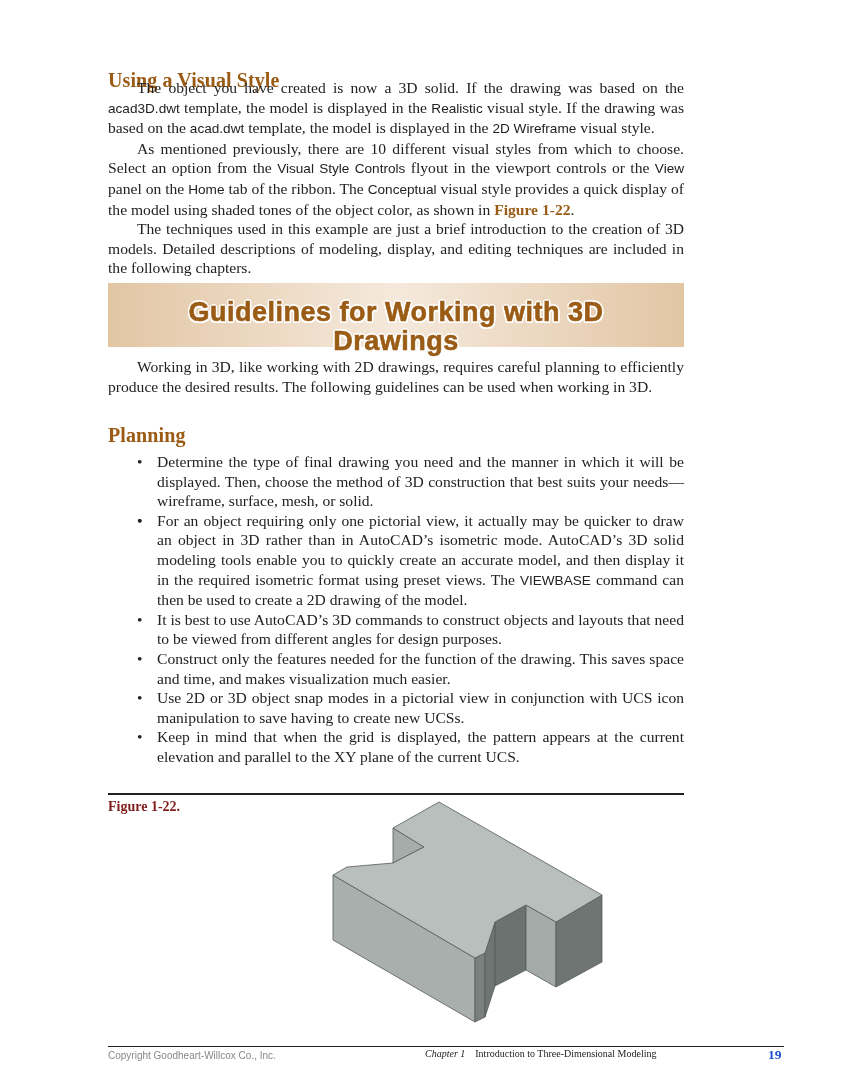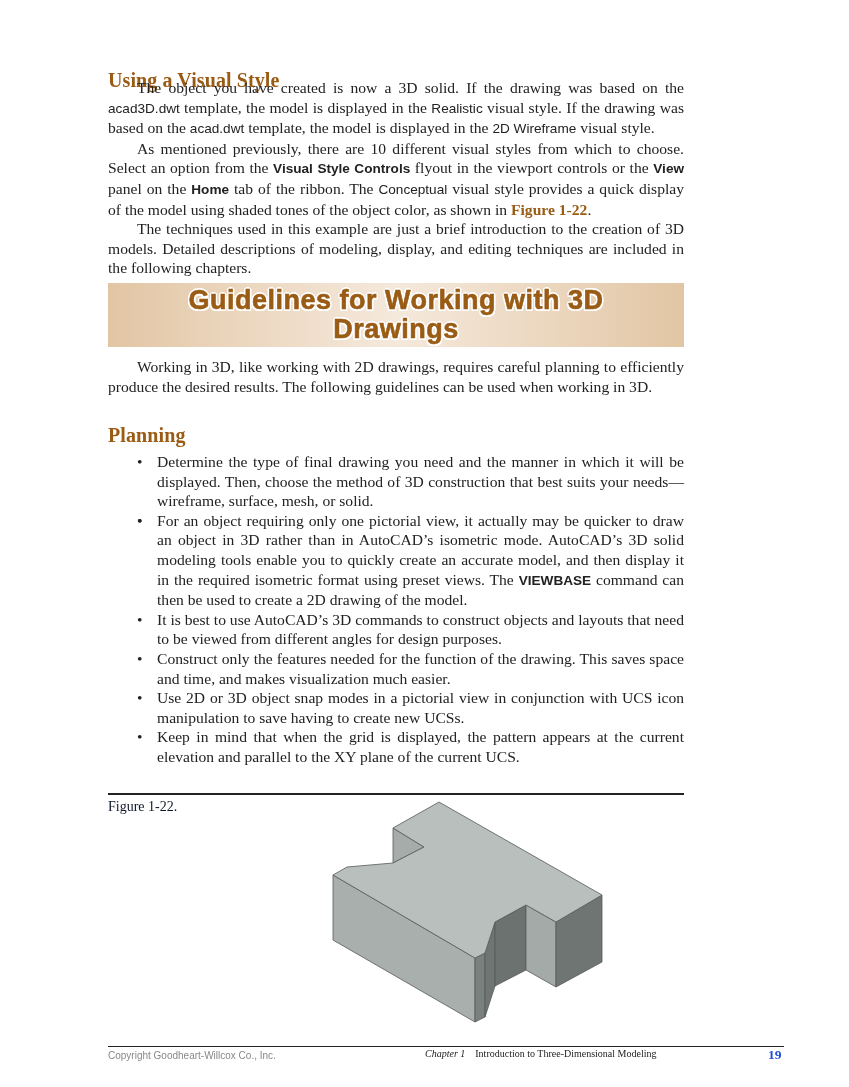--- a/index.html
+++ b/index.html
@@ -4,36 +4,36 @@
 <style>
   html, body { margin: 0; padding: 0; background: #ffffff; }
   body { width: 849px; height: 1087px; position: relative; overflow: hidden;
          font-family: "Liberation Serif", "DejaVu Serif", serif; color: #222; }
   .abs { position: absolute; }
   .h2 { font-family: "Liberation Serif", serif; font-weight: bold; color: #9a5b14;
         font-size: 20px; letter-spacing: 0.1px; }
   .para { font-size: 15.6px; line-height: 19.6px; text-align: justify; color: #222; }
   .para p { margin: 0; text-indent: 29px; }
   .sans { font-family: "Liberation Sans", sans-serif; font-size: 13.6px; }
-  .sansb { font-family: "Liberation Sans", sans-serif; font-size: 13.6px; font-weight: bold; }
+  .sansb { font-family: "Liberation Sans", sans-serif; font-size: 13.6px; font-weight: normal; }
   .figref { color: #9a5b14; font-weight: bold; }
   .banner { left: 108px; top: 283px; width: 576px; height: 64px;
             background: linear-gradient(90deg, #e2c6a4 0%, #eedbc6 30%, #f5e9dc 50%, #eedbc6 70%, #e2c6a4 100%);
             text-align: center; }
   .banner-title { font-family: "Liberation Sans", "DejaVu Sans", sans-serif; font-weight: bold;
-                  font-size: 27px; line-height: 29px; color: #9a5b14; padding-top: 3px;
+                  font-size: 27px; line-height: 29px; color: #9a5b14; padding-top: 15px;
                   -webkit-text-stroke: 0.6px #9a5b14;
                   text-shadow: -1.5px -1.5px 0 #fff, 1.5px -1.5px 0 #fff, -1.5px 1.5px 0 #fff, 1.5px 1.5px 0 #fff,
                                0 -1.8px 0 #fff, 0 1.8px 0 #fff, -1.8px 0 0 #fff, 1.8px 0 0 #fff;
                   letter-spacing: 0.5px; }
   ul.bullets { margin: 0; padding: 0; list-style: none; }
   ul.bullets li { position: relative; padding-left: 29px; margin: 0; }
   ul.bullets li .dot { position: absolute; left: 9px; top: 0; }
   .rule { background: #222; height: 1.5px; }
-  .caption-title { font-family: "Liberation Serif", serif; font-weight: normal; color: #0f172a; font-size: 14px; }
+  .caption-title { font-family: "Liberation Serif", serif; font-weight: bold; color: #7f1d1d; font-size: 14px; }
   .caption { font-size: 13.6px; line-height: 15.6px; color: #222; }
   .footer-copy { font-family: "Liberation Sans", sans-serif; font-size: 10px; color: #888; }
   .footer-ch { font-family: "Liberation Serif", serif; font-size: 10px; color: #222; }
   .footer-pg { font-family: "Liberation Serif", serif; font-size: 13.5px; font-weight: bold; color: #1d4ed8; }
 </style>
 </head>
 <body>
 
 <div class="abs h2" style="left:108px; top:52px;margin-top:17px;">Using a Visual Style</div>
 

